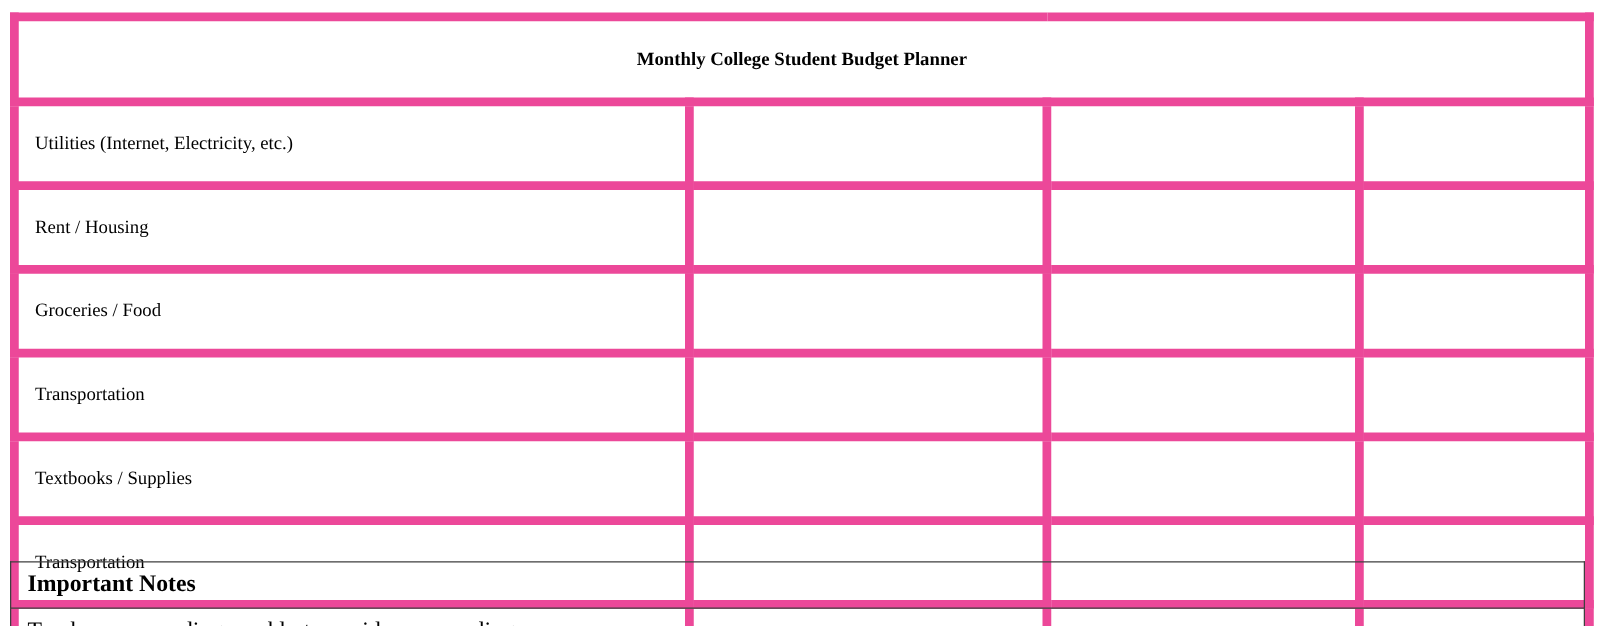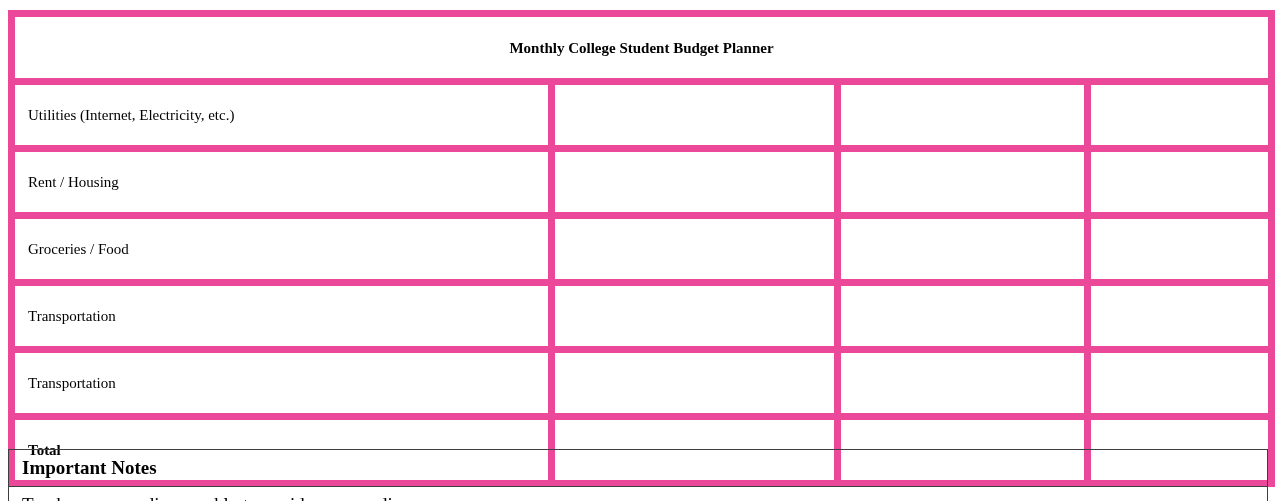--- a/index.html
+++ b/index.html
@@ -121,20 +121,26 @@
         <td></td>
         <td></td>
       </tr>
       <tr>
         <td class="category-cell">Transportation</td>
         <td></td>
         <td></td>
         <td></td>
       </tr>
       <tr>
+        <td class="category-cell">Textbooks / Supplies</td>
+        <td></td>
+        <td></td>
+        <td></td>
+      </tr>
+      <tr>
         <td class="category-cell">Transportation</td>
         <td></td>
         <td></td>
         <td></td>
       </tr>
       <tr class="total-row">
         <td class="category-cell">Total</td>
         <td></td>
         <td></td>
         <td></td>

